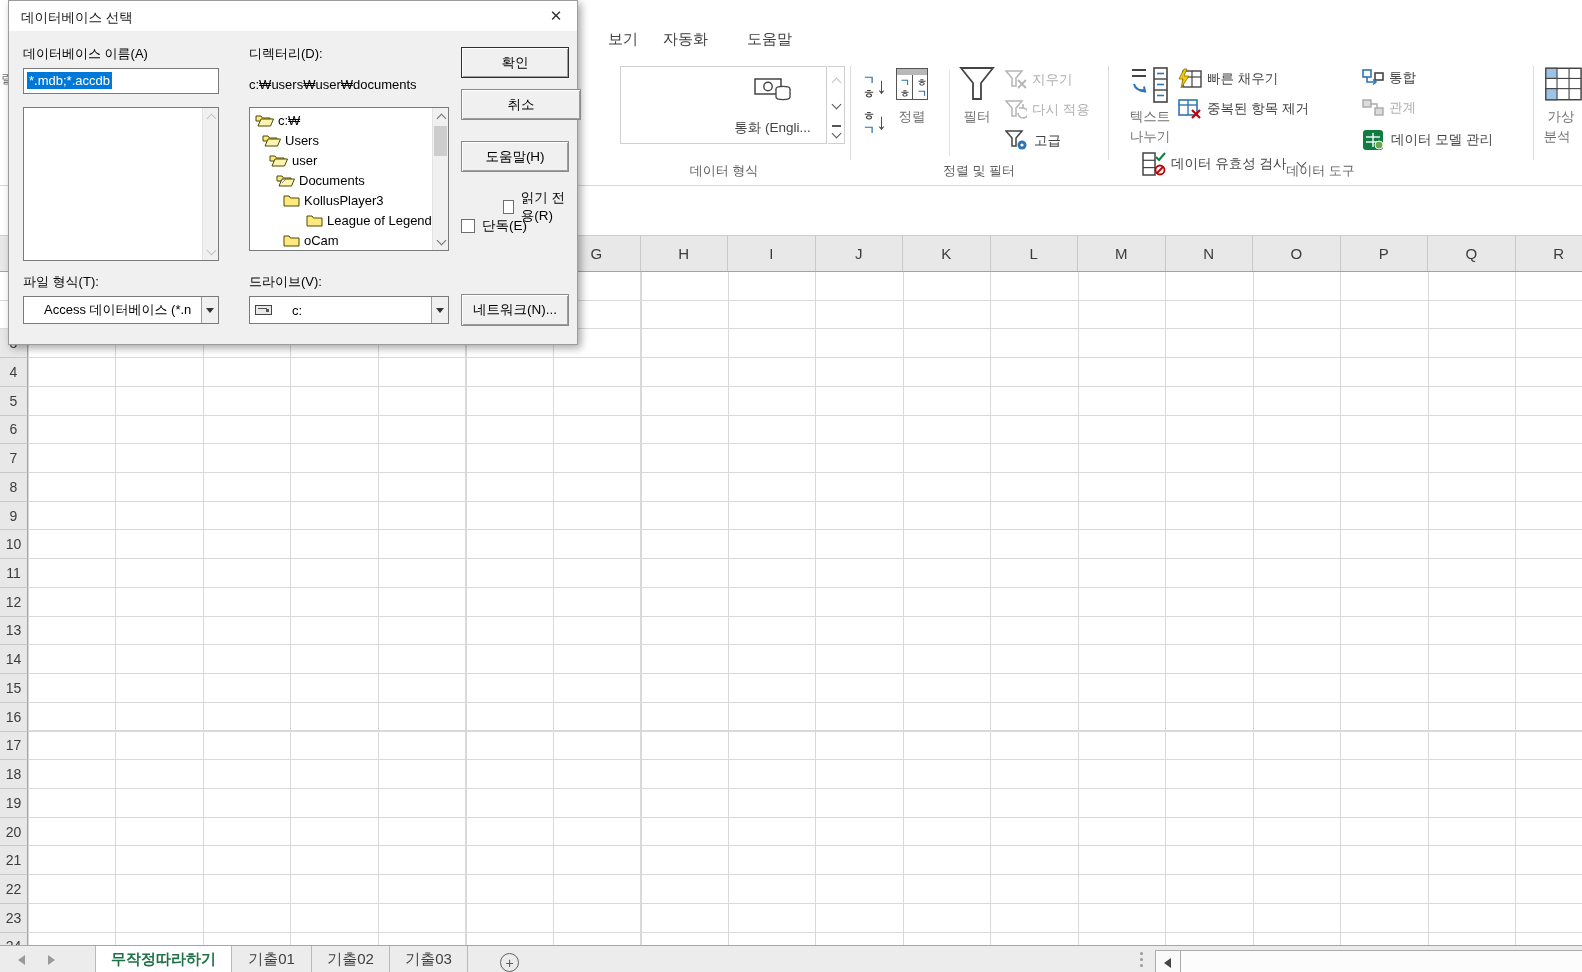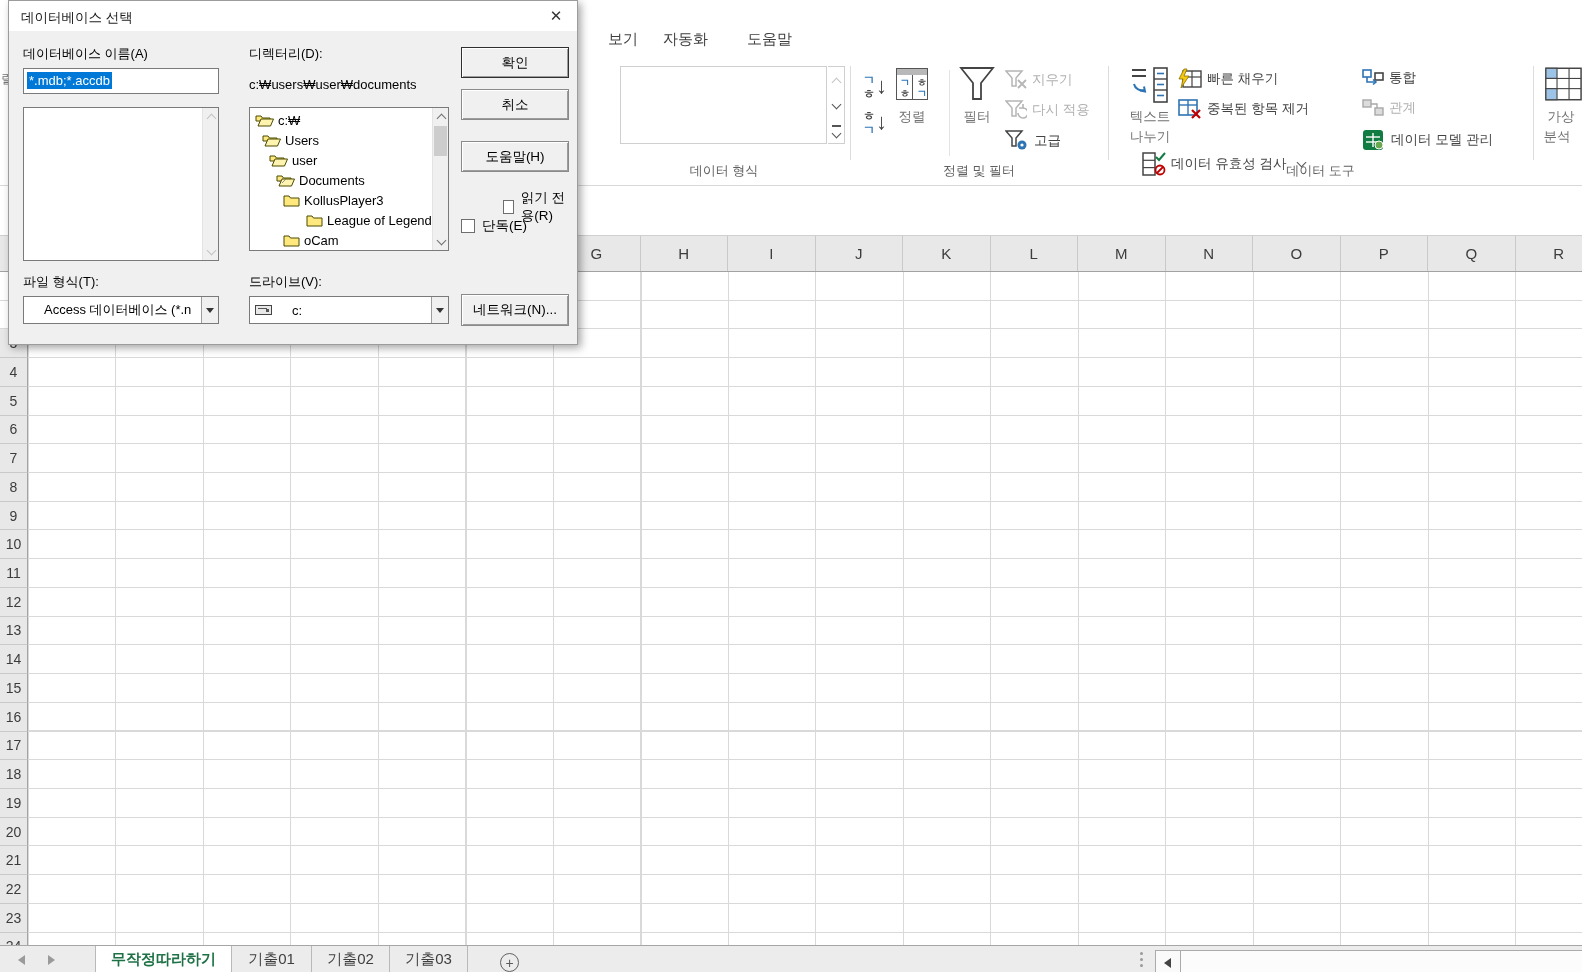--- a/index.html
+++ b/index.html
@@ -111,20 +111,30 @@
 <div id="app">
 
 
   <div id="ribbon" class="abs">
     <span class="rtab" style="left:608px;">보기</span>
     <span class="rtab" style="left:663px;">자동화</span>
     <span class="rtab" style="left:747px;">도움말</span>
     <span class="rfrag">렬</span>
 
     <div class="gallery">
+      <div class="gal-item" style="left:104px;">
+        <svg width="38" height="30" viewBox="0 0 38 30">
+          <rect x="1" y="4" width="26" height="15" fill="#fff" stroke="#444" stroke-width="1.5"></rect>
+          <circle cx="14" cy="11.5" r="4.2" fill="none" stroke="#444" stroke-width="1.4"></circle>
+          <ellipse cx="29" cy="14" rx="7" ry="2.6" fill="#fff" stroke="#444" stroke-width="1.3"></ellipse>
+          <path d="M22 14 v4 c0 1.4 3.1 2.6 7 2.6 s7 -1.2 7 -2.6 v-4" fill="#fff" stroke="#444" stroke-width="1.3"></path>
+          <path d="M22 18 v4 c0 1.4 3.1 2.6 7 2.6 s7 -1.2 7 -2.6 v-4" fill="#fff" stroke="#444" stroke-width="1.3"></path>
+        </svg>
+        <div class="glabel">통화 (Engli...</div>
+      </div>
     </div>
     <div class="gal-scroll">
       <div class="gal-btn">
           <div class="chev up dis"></div>
         </div>
       <div class="gal-btn">
           <div class="chev down"></div>
         </div>
       <div class="gal-btn">
           <div class="morebar"></div>
@@ -443,21 +453,21 @@
           <i></i>
           <b></b>
         </div>
       <div class="ctext">c:</div>
       <div class="cbtn">
           <div class="tri-down"></div>
         </div>
     </div>
 
     <div class="btn default" style="left:452px; top:46px; width:108px; height:31px;">확인</div>
-    <div class="btn" style="left:452px; top:88px; width:108px; height:31px;">취소</div>
+    <div class="btn" style="left:452px; top:88px; width:120px; height:31px;">취소</div>
     <div class="btn" style="left:452px; top:140px; width:108px; height:31px;">도움말(H)</div>
 
     <div class="chkrow" style="left:452px; top:188px;margin-left:42px;">
       <div class="chkbox"></div>
       <span>읽기 전용(R)</span>
     </div>
     <div class="chkrow" style="left:452px; top:216px;">
       <div class="chkbox"></div>
       <span>단독(E)</span>
     </div>

